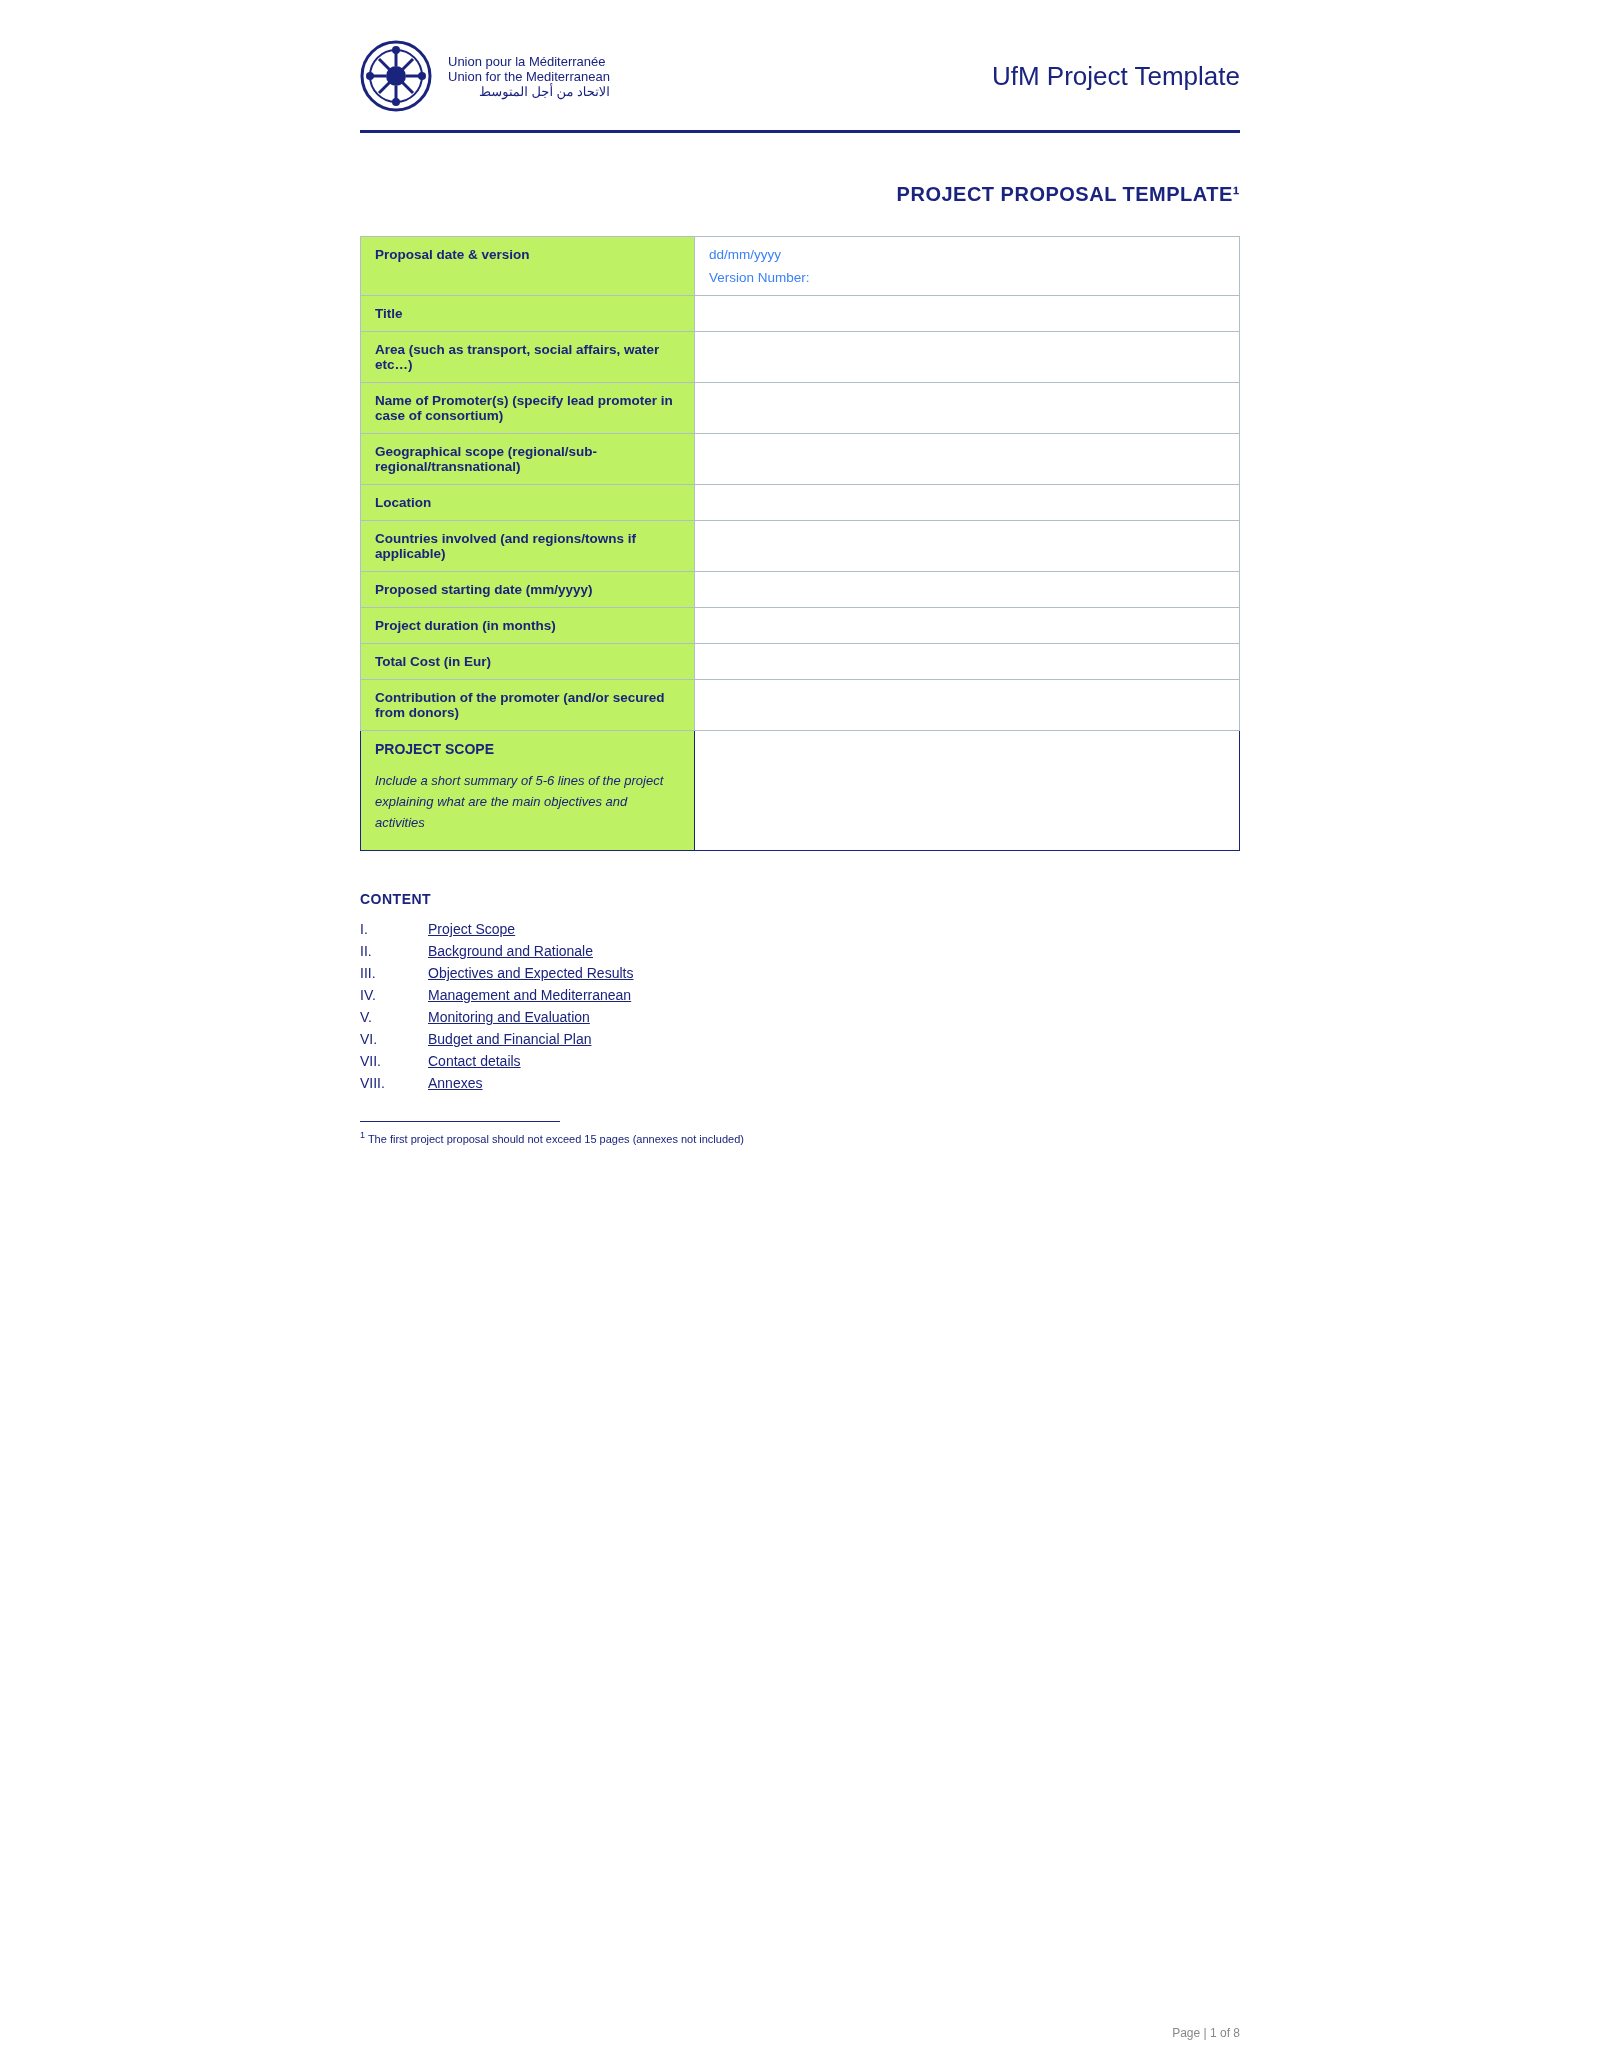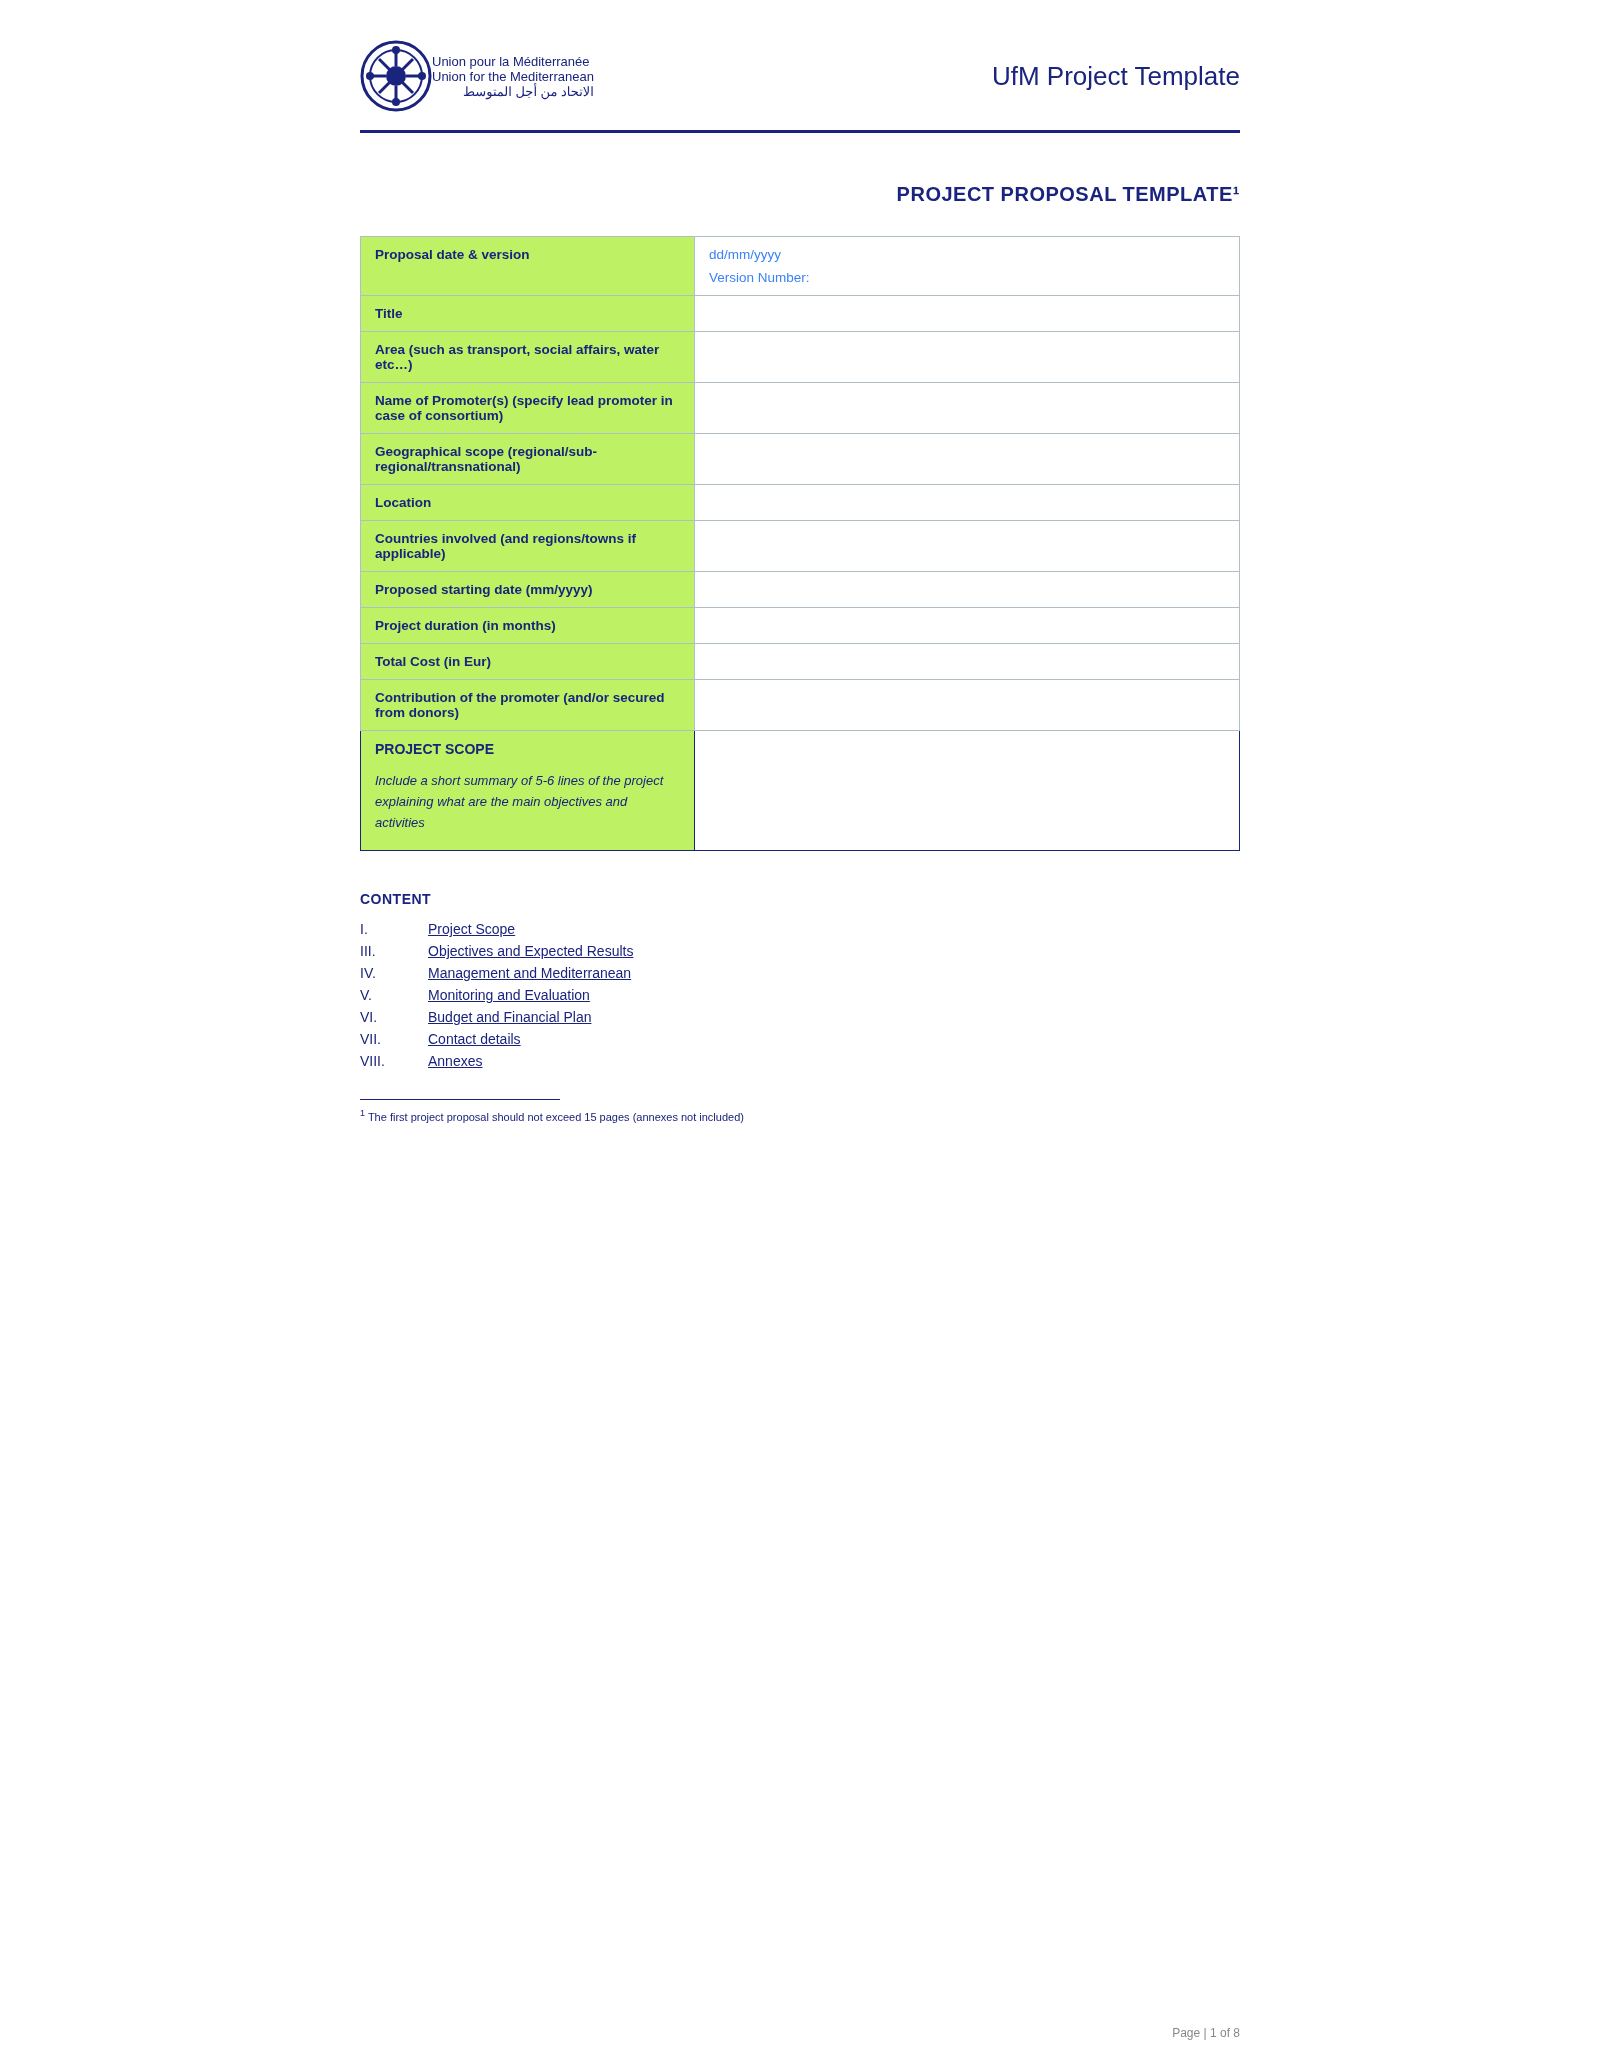--- a/index.html
+++ b/index.html
@@ -31,20 +31,21 @@
       align-items: flex-start;
       justify-content: space-between;
       padding-bottom: 18px;
       border-bottom: 3px solid #1a237e;
       margin-bottom: 0;
     }
 
     .header-left {
       display: flex;
       align-items: center;
+      gap: 16px;
     }
 
     .org-text {
       display: flex;
       flex-direction: column;
       justify-content: center;
     }
 
     .org-name-fr {
       font-size: 13px;
@@ -362,20 +363,24 @@
 
   <div class="content-section">
     <div class="content-heading">CONTENT</div>
 
     <ul class="content-list">
       <li>
         <span class="roman-numeral">I.</span>
         <span class="content-link">Project Scope</span>
       </li>
       <li>
+        <span class="roman-numeral">II.</span>
+        <span class="content-link">Background and Rationale</span>
+      </li>
+      <li>
         <span class="roman-numeral">III.</span>
         <span class="content-link">Objectives and Expected Results</span>
       </li>
       <li>
         <span class="roman-numeral">IV.</span>
         <span class="content-link">Management and Mediterranean</span>
       </li>
       <li>
         <span class="roman-numeral">V.</span>
         <span class="content-link">Monitoring and Evaluation</span>

